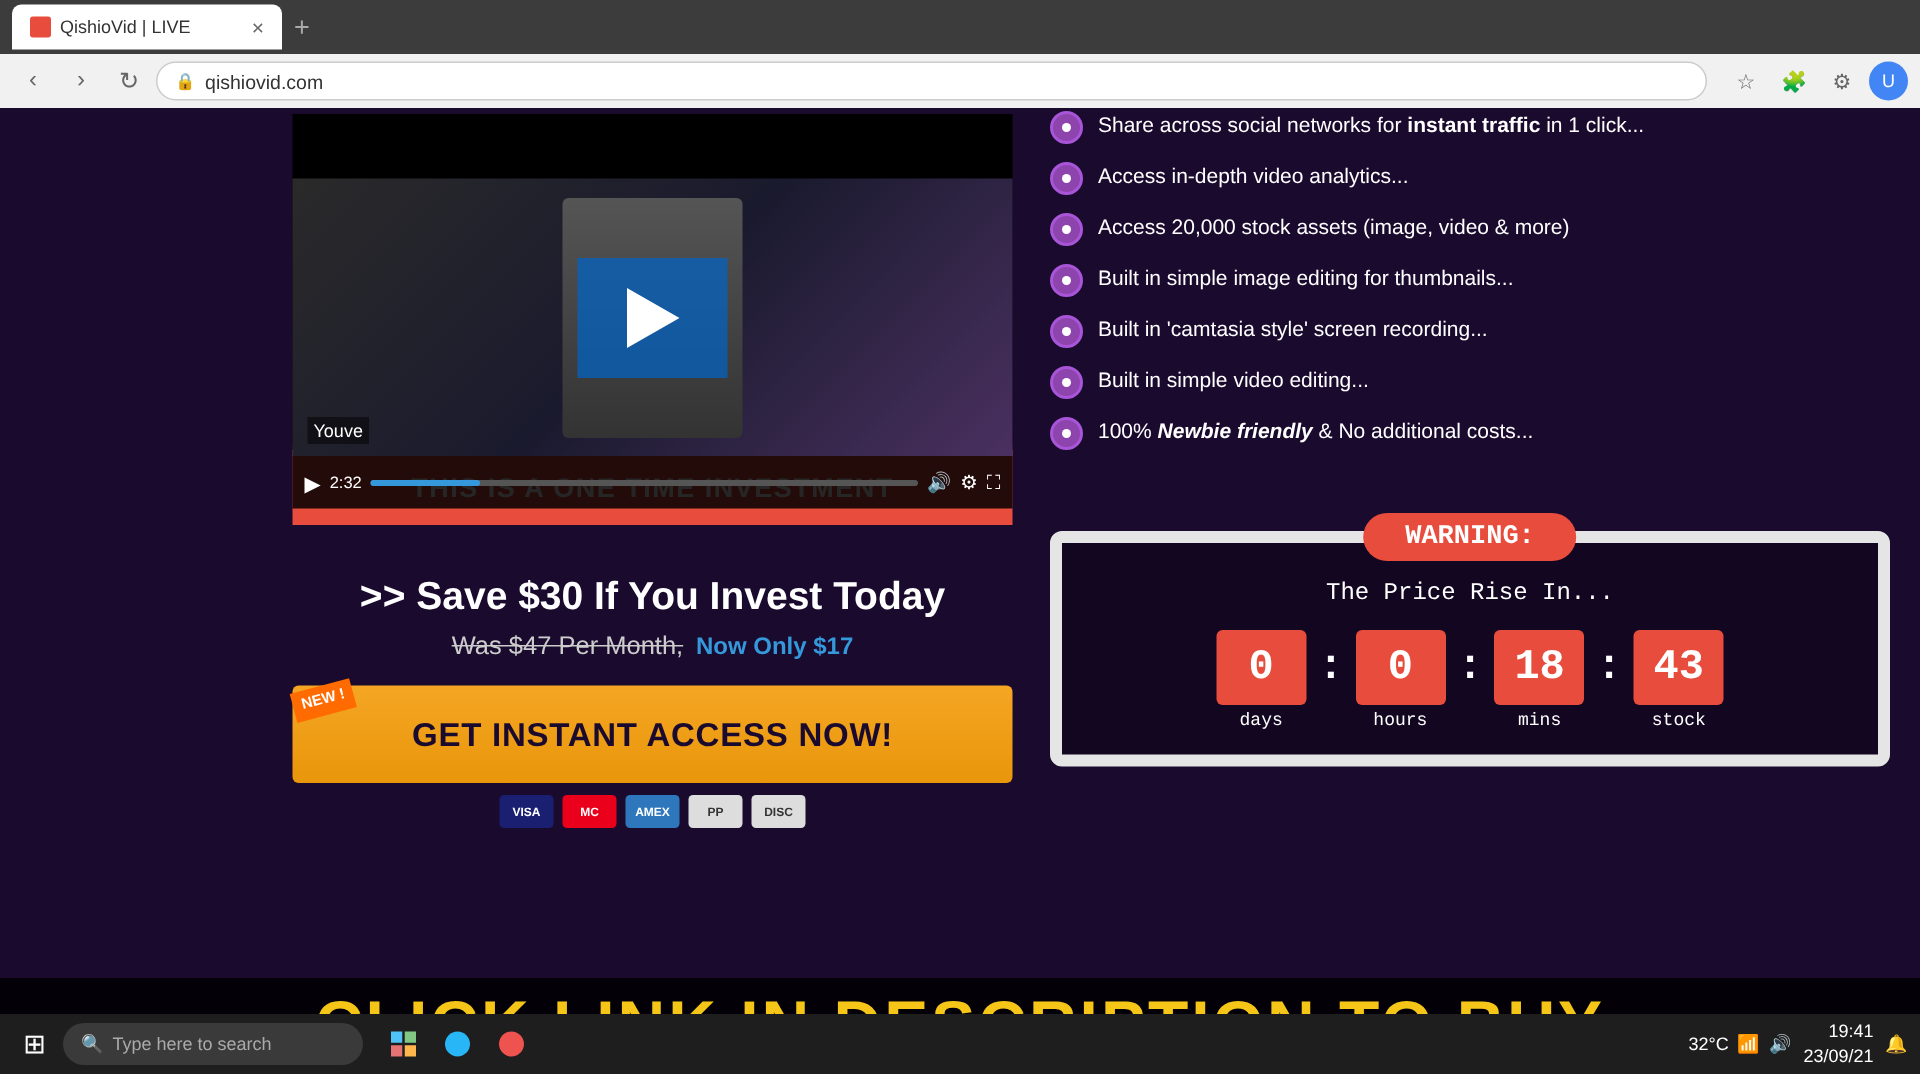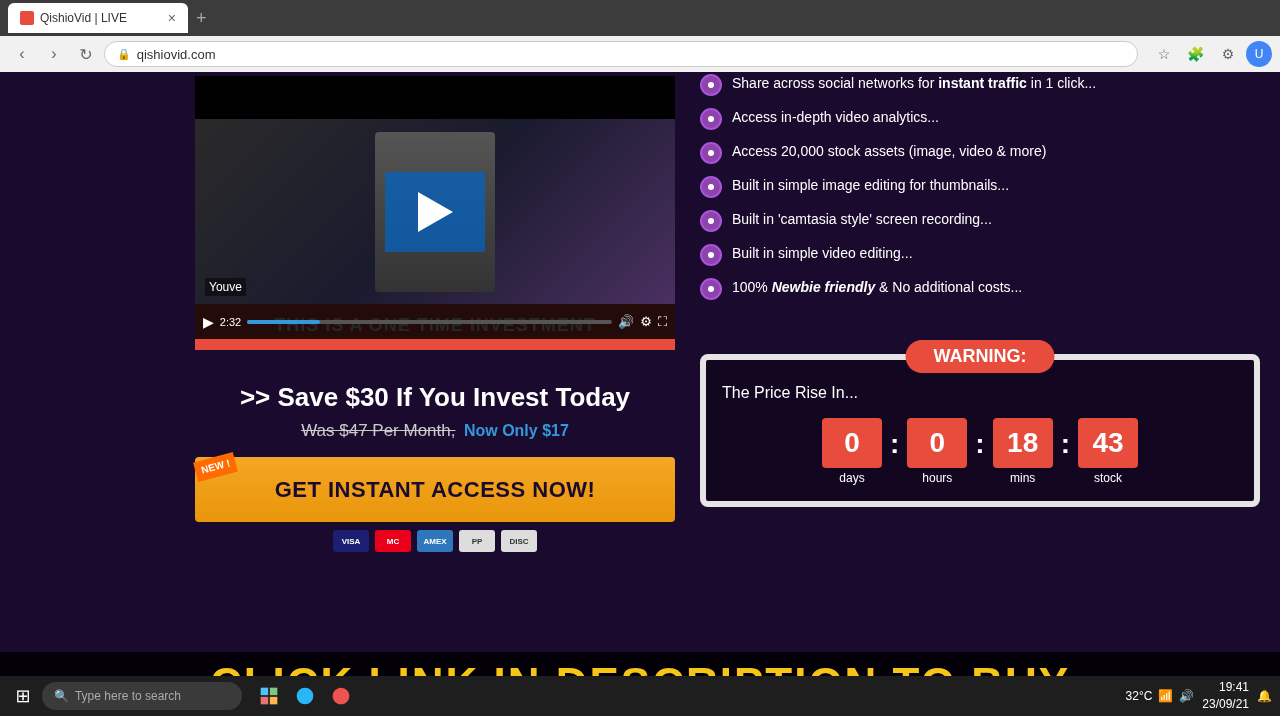--- a/index.html
+++ b/index.html
@@ -366,27 +366,28 @@
       border-radius: 50%;
       background: white;
     }
     .feature-text b { font-weight: bold; }
 
     
     .warning-section {
       margin-top: 20px;
     }
     .warning-box {
-      border: 6px solid #e5e5e5;
+      border: 8px solid #e5e5e5;
       border-radius: 8px;
       padding: 16px;
-      text-align: left;
+      text-align: center;
       position: relative;
       background: rgba(0,0,0,0.3);
       margin-top: 24px;
+      font-family: Liberation Mono, monospace;
     }
     .warning-label {
       position: absolute;
       top: -20px;
       left: 50%;
       transform: translateX(-50%);
       background: #e74c3c;
       color: white;
       font-size: 18px;
       font-weight: bold;

